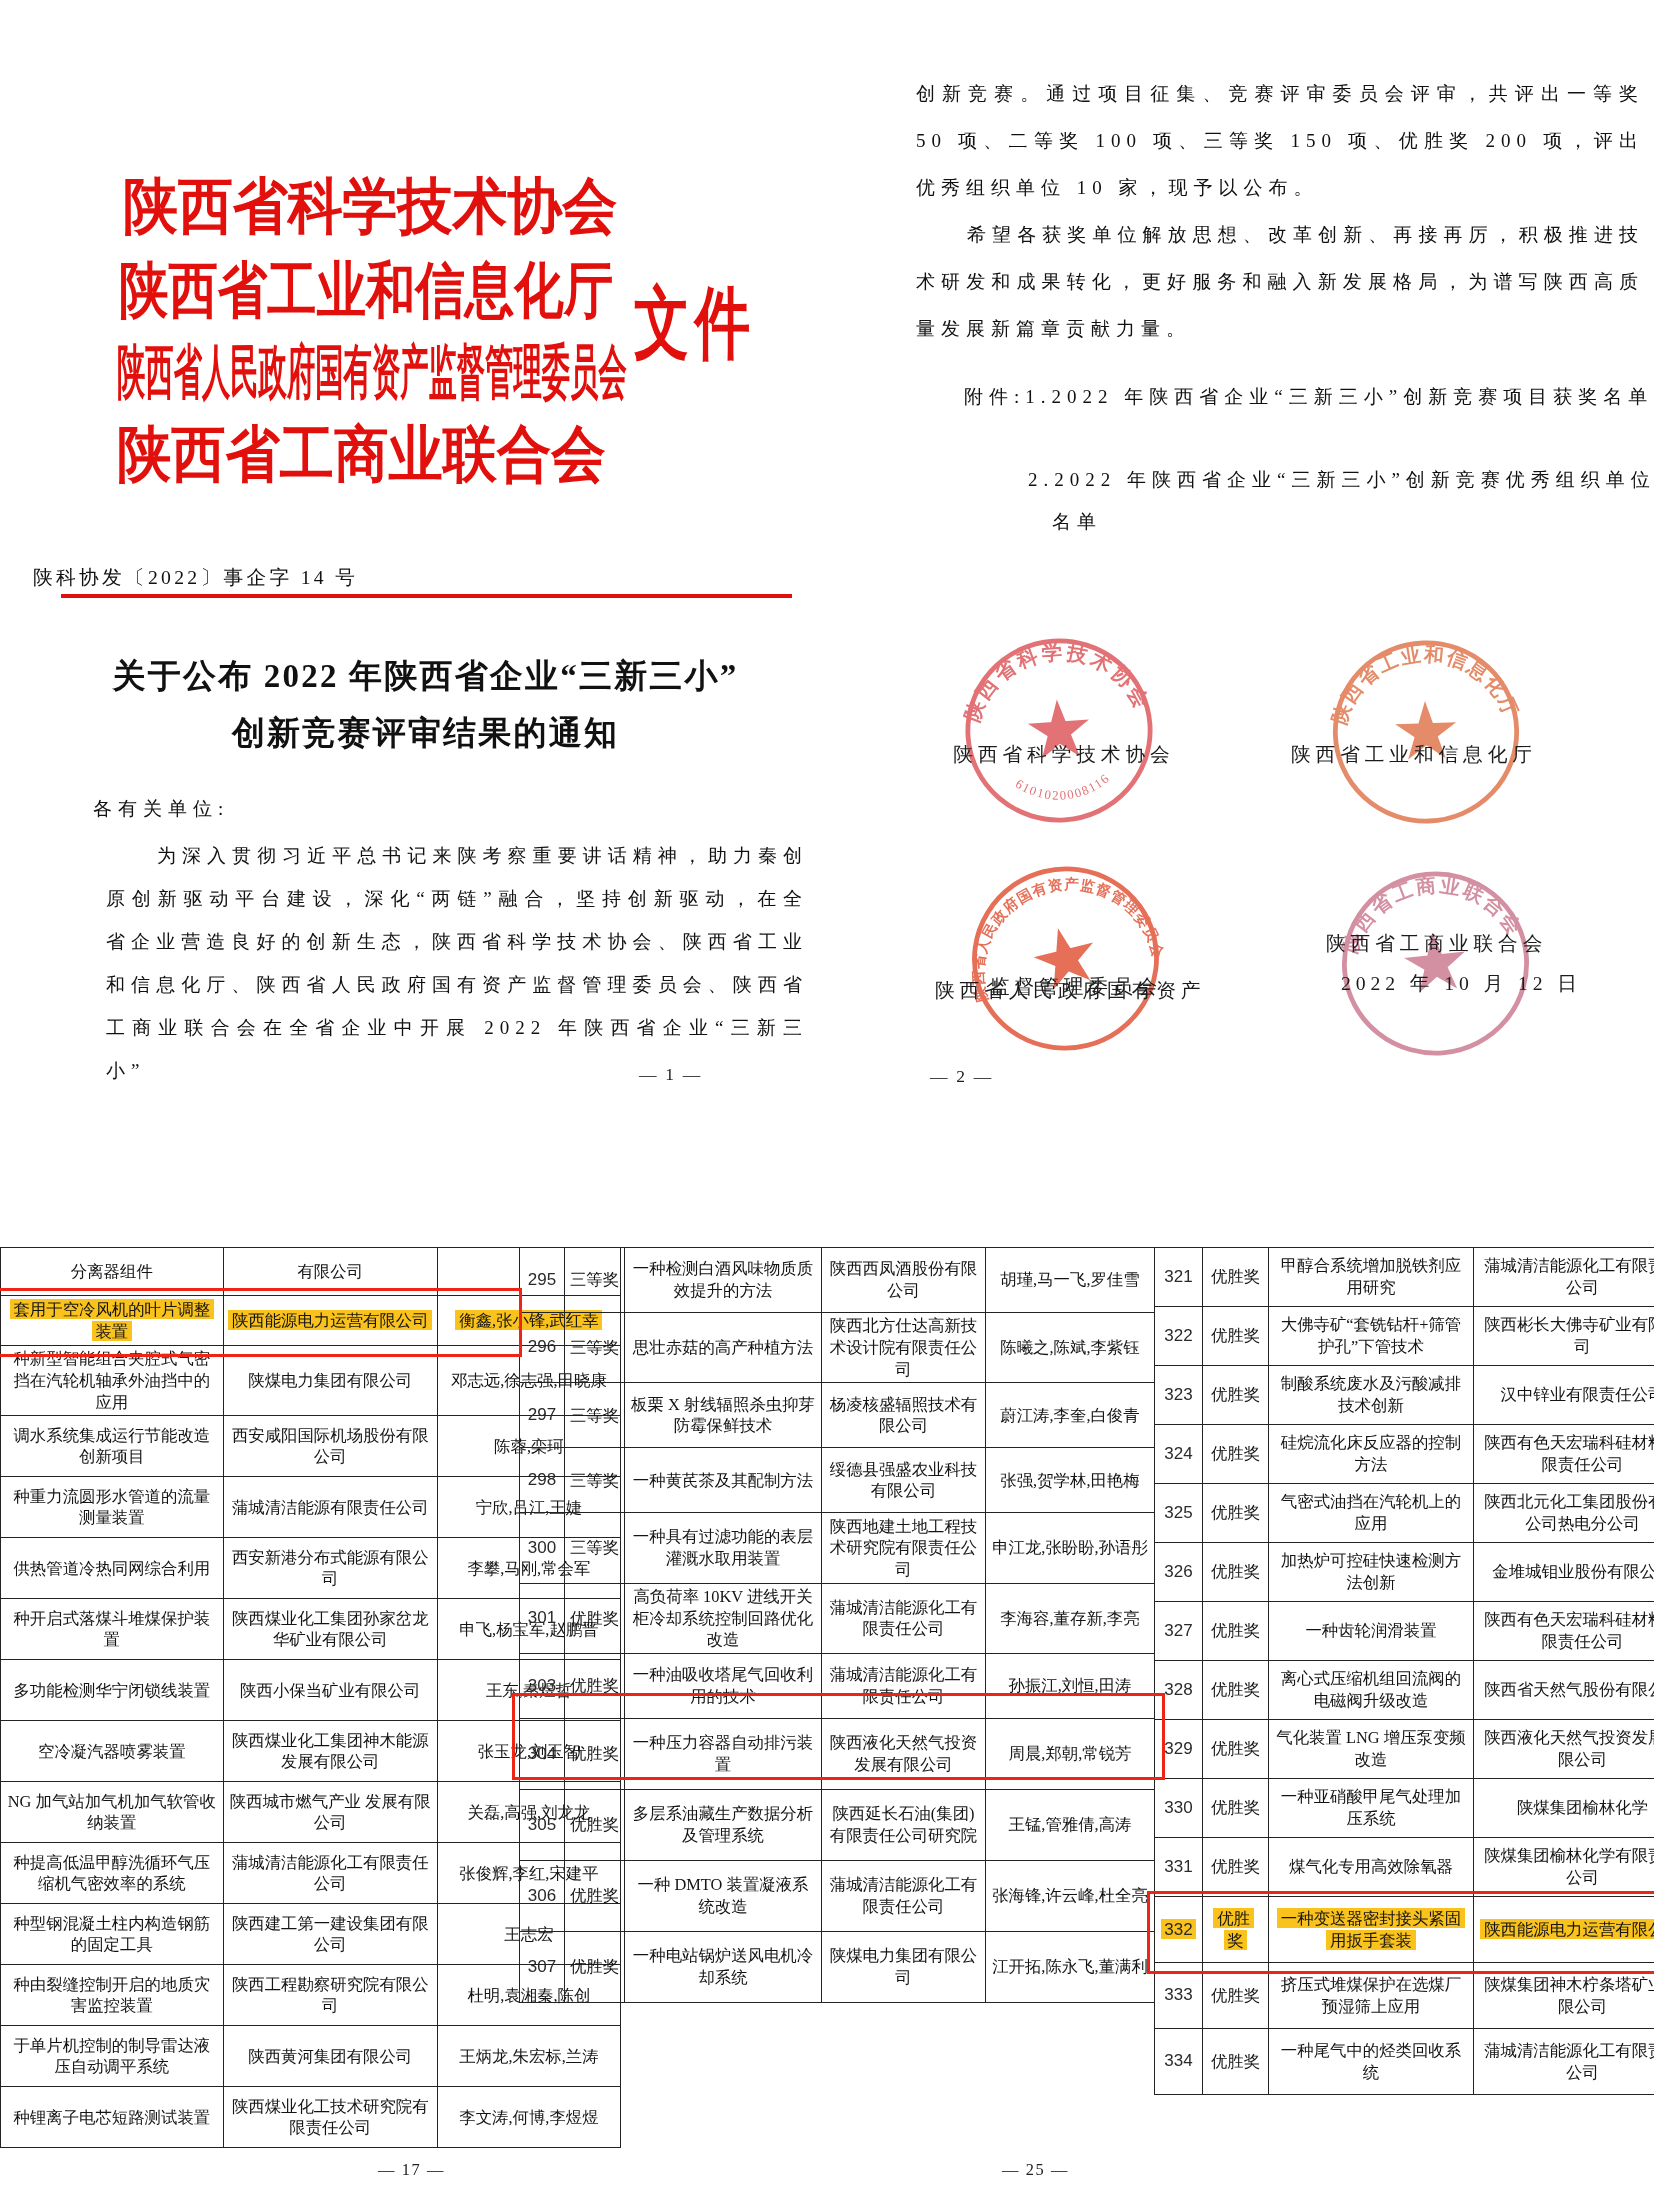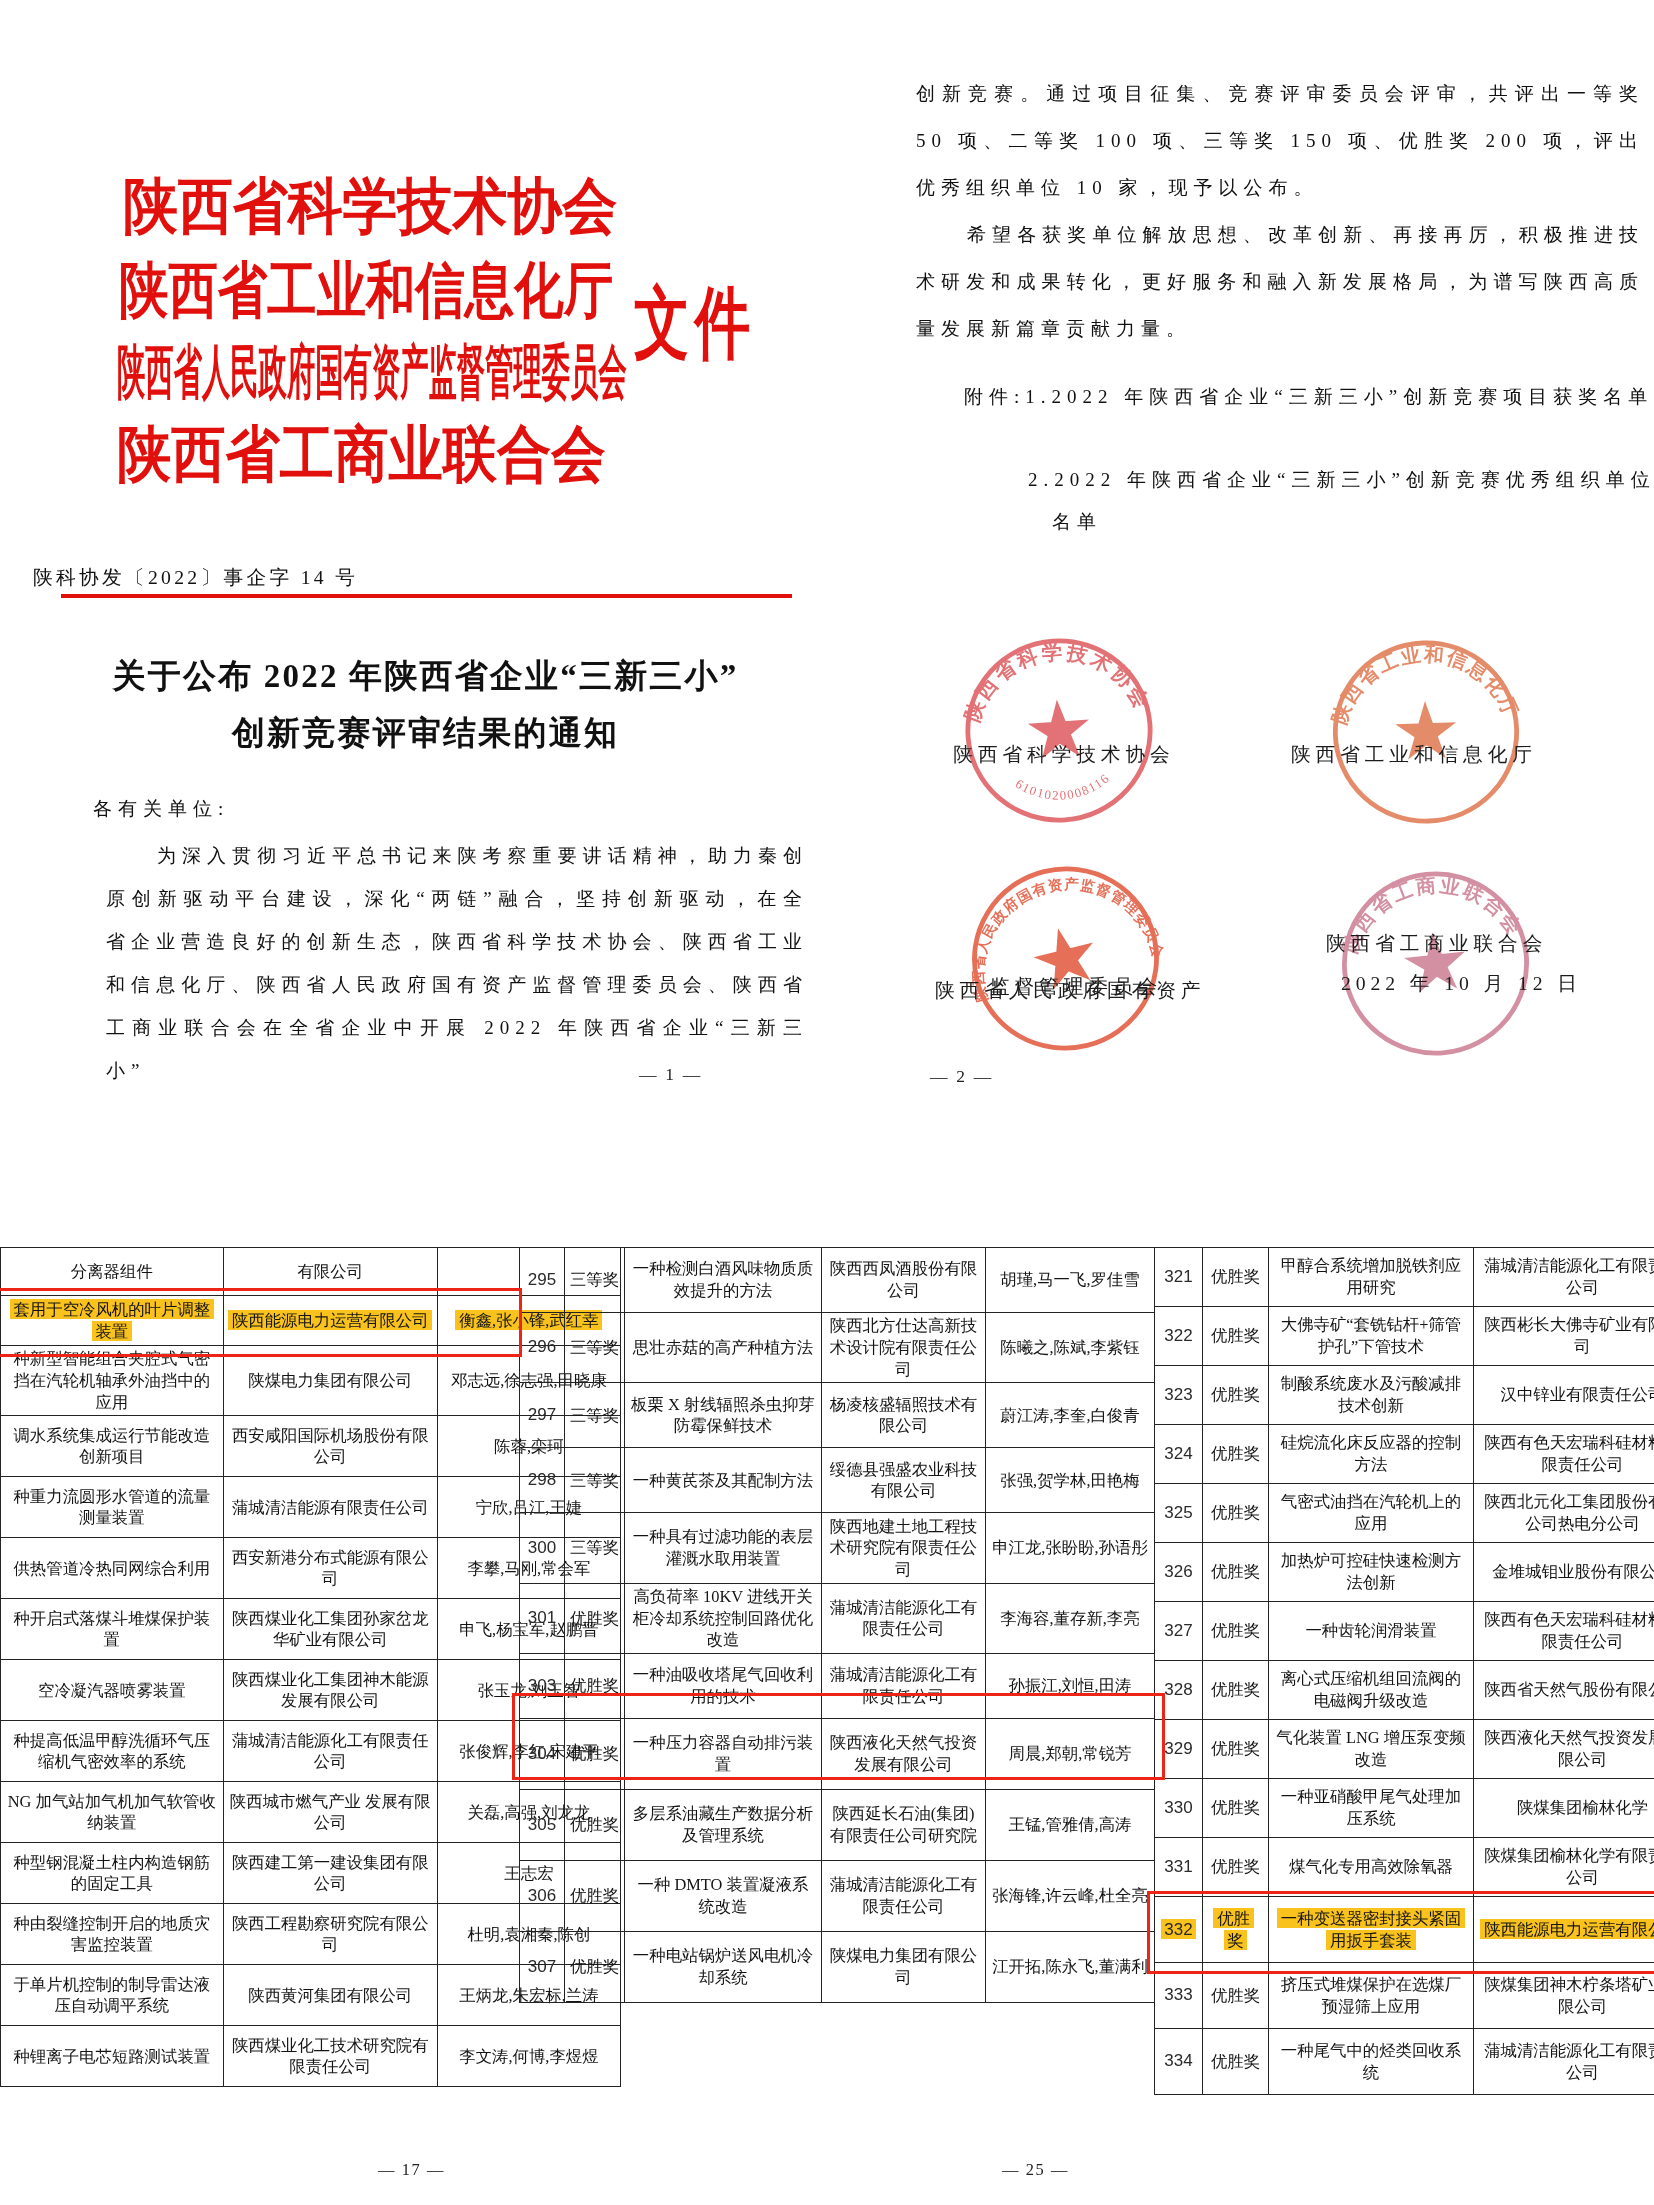--- a/index.html
+++ b/index.html
@@ -188,33 +188,38 @@
             <td class="cell-project"><span>供热管道冷热同网综合利用</span></td>
             <td class="cell-company"><span>西安新港分布式能源有限公司</span></td>
             <td class="cell-people"><span>李攀,马刚,常会军</span></td>
           </tr>
           <tr>
             <td class="cell-project"><span>种开启式落煤斗堆煤保护装置</span></td>
             <td class="cell-company"><span>陕西煤业化工集团孙家岔龙华矿业有限公司</span></td>
             <td class="cell-people"><span>申飞,杨宝军,赵鹏晋</span></td>
           </tr>
           <tr>
+            <td class="cell-project"><span>多功能检测华宁闭锁线装置</span></td>
+            <td class="cell-company"><span>陕西小保当矿业有限公司</span></td>
+            <td class="cell-people"><span>王东,秦煜哲</span></td>
+          </tr>
+          <tr>
             <td class="cell-project"><span>空冷凝汽器喷雾装置</span></td>
             <td class="cell-company"><span>陕西煤业化工集团神木能源发展有限公司</span></td>
             <td class="cell-people"><span>张玉龙,刘玉智</span></td>
           </tr>
           <tr>
-            <td class="cell-project"><span>种提高低温甲醇洗循环气压缩机气密效率的系统</span></td>
-            <td class="cell-company"><span>蒲城清洁能源化工有限责任公司</span></td>
-            <td class="cell-people"><span>张俊辉,李红,宋建平</span></td>
-          </tr>
-          <tr>
             <td class="cell-project"><span>NG 加气站加气机加气软管收纳装置</span></td>
             <td class="cell-company"><span>陕西城市燃气产业 发展有限公司</span></td>
             <td class="cell-people"><span>关磊,高强,刘龙龙</span></td>
+          </tr>
+          <tr>
+            <td class="cell-project"><span>种提高低温甲醇洗循环气压缩机气密效率的系统</span></td>
+            <td class="cell-company"><span>蒲城清洁能源化工有限责任公司</span></td>
+            <td class="cell-people"><span>张俊辉,李红,宋建平</span></td>
           </tr>
           <tr>
             <td class="cell-project"><span>种型钢混凝土柱内构造钢筋的固定工具</span></td>
             <td class="cell-company"><span>陕西建工第一建设集团有限公司</span></td>
             <td class="cell-people"><span>王志宏</span></td>
           </tr>
           <tr>
             <td class="cell-project"><span>种由裂缝控制开启的地质灾害监控装置</span></td>
             <td class="cell-company"><span>陕西工程勘察研究院有限公司</span></td>
             <td class="cell-people"><span>杜明,袁湘秦,陈创</span></td>

